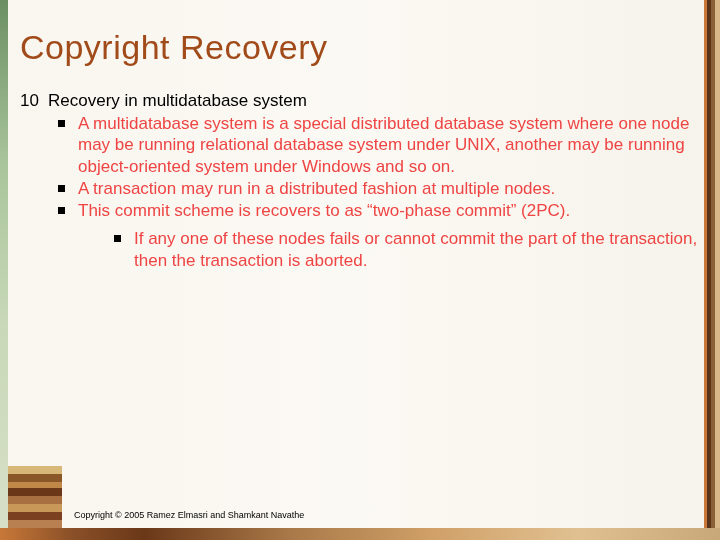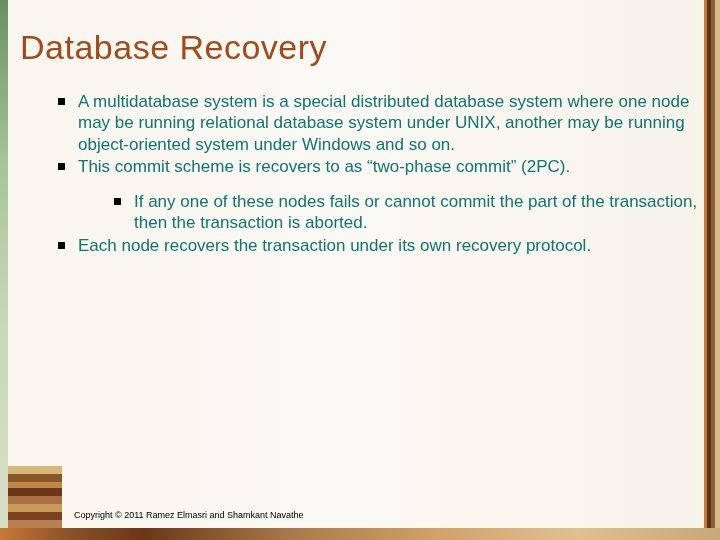--- a/index.html
+++ b/index.html
@@ -66,35 +66,35 @@
   }
   .topline .num { display: inline-block; width: 28px; }
   ul.lvl1 {
     list-style: none;
     padding-left: 38px;
   }
   ul.lvl1 > li {
     position: relative;
     font-size: 17px;
     line-height: 1.25;
-    color: #0f766e;
+    color: #ef4444;
     margin-bottom: 1px;
     padding-left: 20px;
   }
   ul.lvl1 > li::before {
     content: "";
     position: absolute;
     left: 0; top: 7px;
     width: 7px; height: 7px;
     background: #000;
   }
   ul.lvl2 {
     list-style: none;
     padding-left: 36px;
-    margin-top: 14px;
+    margin-top: 7px;
   }
   ul.lvl2 > li {
     position: relative;
     font-size: 17px;
     line-height: 1.25;
     padding-left: 20px;
   }
   ul.lvl2 > li::before {
     content: "";
     position: absolute;
@@ -112,28 +112,31 @@
 </style>
 </head>
 <body>
 
 <div class="left-strip"></div>
 <div class="right-strip"></div>
 <div class="bottom-strip"></div>
 <div class="bottom-left-block"></div>
 
 <div class="slide">
-  <h1 class="title">Database Recovery</h1>
+  <h1 class="title">Copyright Recovery</h1>
 
+  <div class="topline">
+    <span class="num">10</span><span>Recovery in multidatabase system</span>
+  </div>
 
   <ul class="lvl1">
     <li><span>A multidatabase system is a special distributed database system where one node may be running relational database system under UNIX, another may be running object-oriented system under Windows and so on.</span></li>
+    <li><span>A transaction may run in a distributed fashion at multiple nodes.</span></li>
     <li>
       <span>This commit scheme is  recovers to as “</span><span class="bold">two-phase commit</span><span>” (</span><span class="bold">2PC</span><span>).</span>
       <ul class="lvl2">
         <li><span>If any one of these nodes fails or cannot commit the part of the transaction, then the transaction is aborted.</span></li>
       </ul>
     </li>
-    <li><span>Each node recovers the transaction under its own recovery protocol.</span></li>
   </ul>
 </div>
 
-<div class="copyright">Copyright © 2011 Ramez Elmasri and Shamkant Navathe</div>
+<div class="copyright">Copyright © 2005 Ramez Elmasri and Shamkant Navathe</div>
 
 </body></html>

